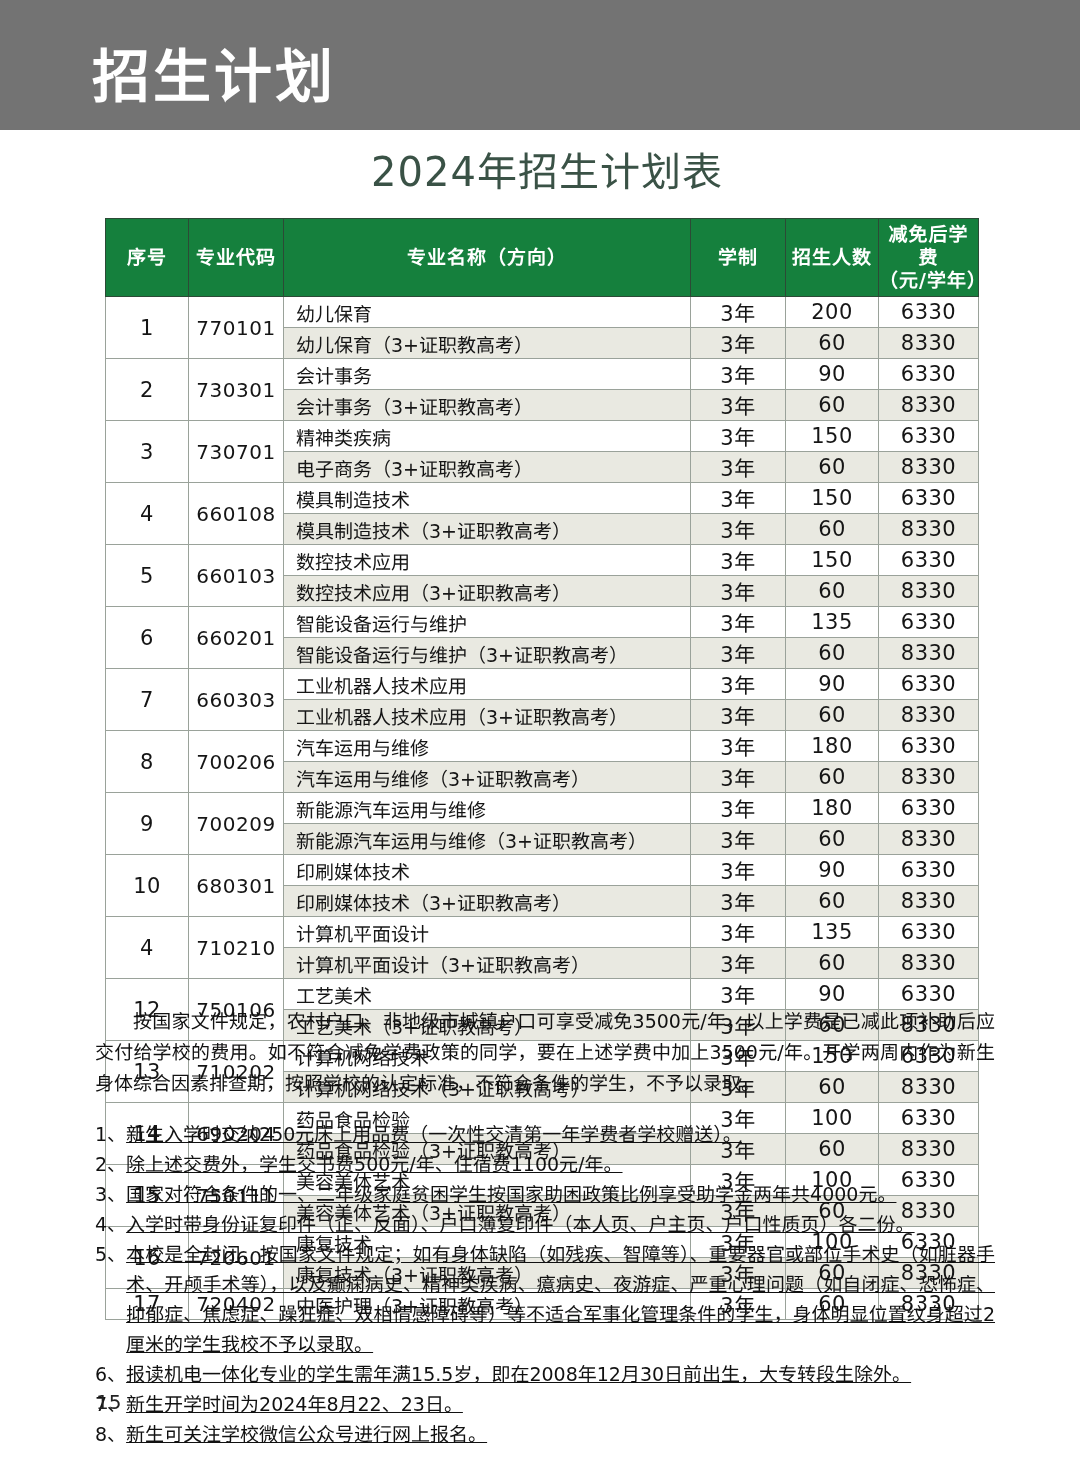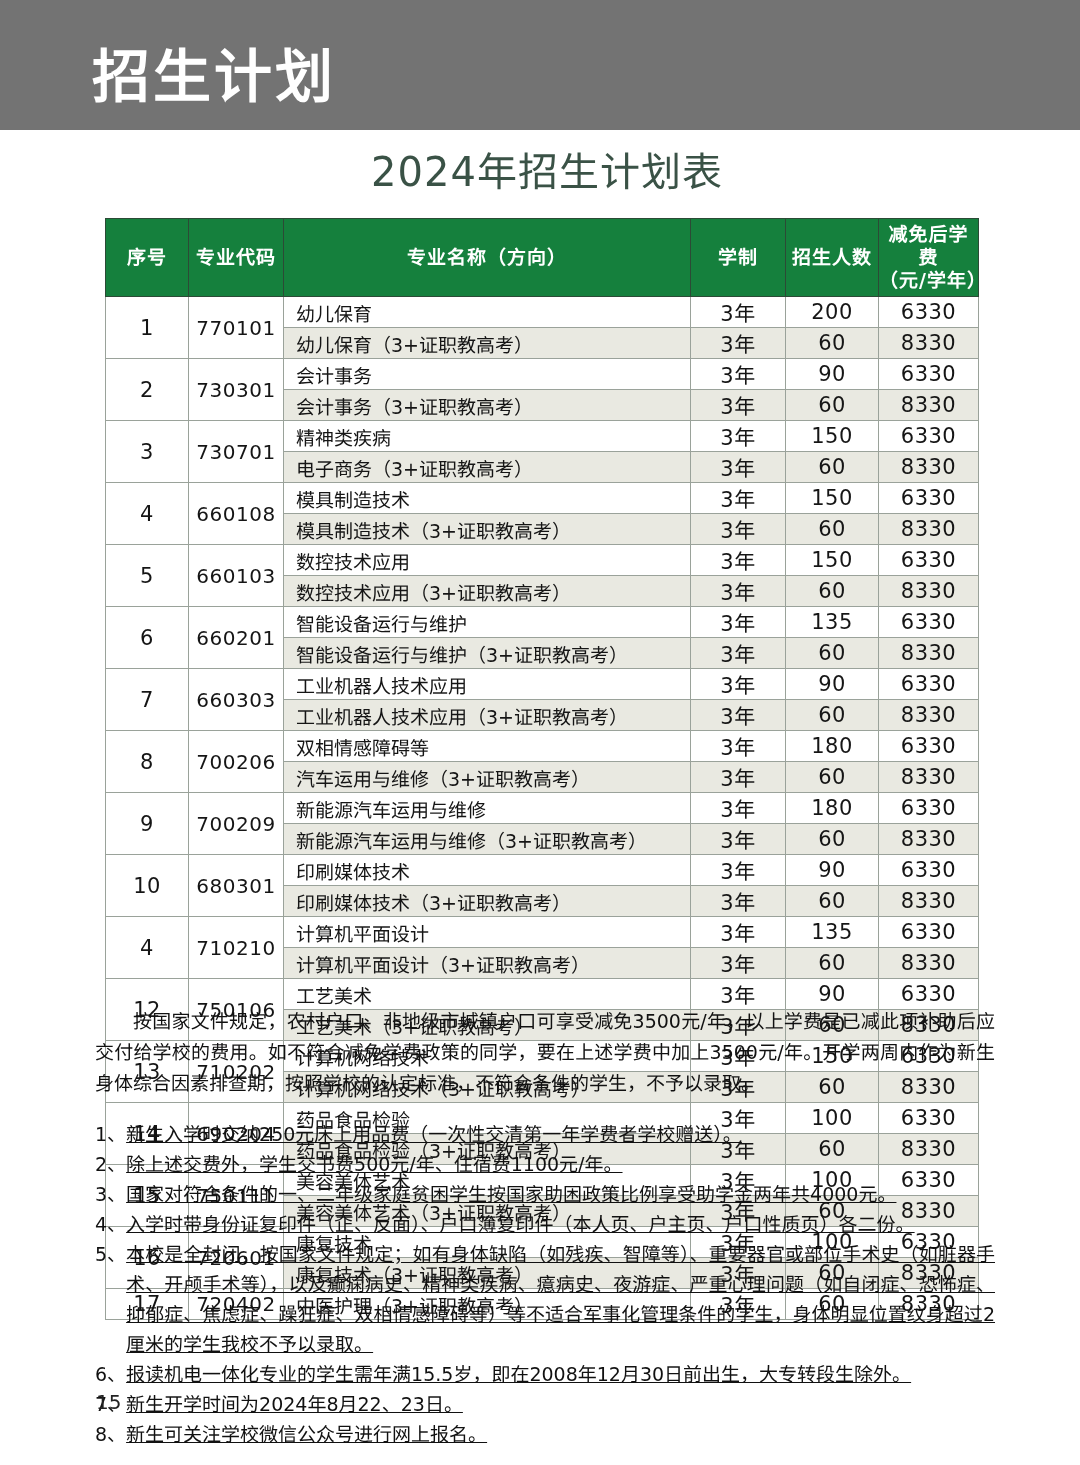--- a/index.html
+++ b/index.html
@@ -277,21 +277,21 @@
       </tr>
       <tr class="alt">
         <td class="name">工业机器人技术应用（3+证职教高考）</td>
         <td class="len">3年</td>
         <td class="cnt">60</td>
         <td class="fee">8330</td>
       </tr>
       <tr class="base">
         <td class="no" rowspan="2">8</td>
         <td class="code" rowspan="2">700206</td>
-        <td class="name">双相情感障碍等</td>
+        <td class="name">汽车运用与维修</td>
         <td class="len">3年</td>
         <td class="cnt">180</td>
         <td class="fee">6330</td>
       </tr>
       <tr class="alt">
         <td class="name">汽车运用与维修（3+证职教高考）</td>
         <td class="len">3年</td>
         <td class="cnt">60</td>
         <td class="fee">8330</td>
       </tr>

